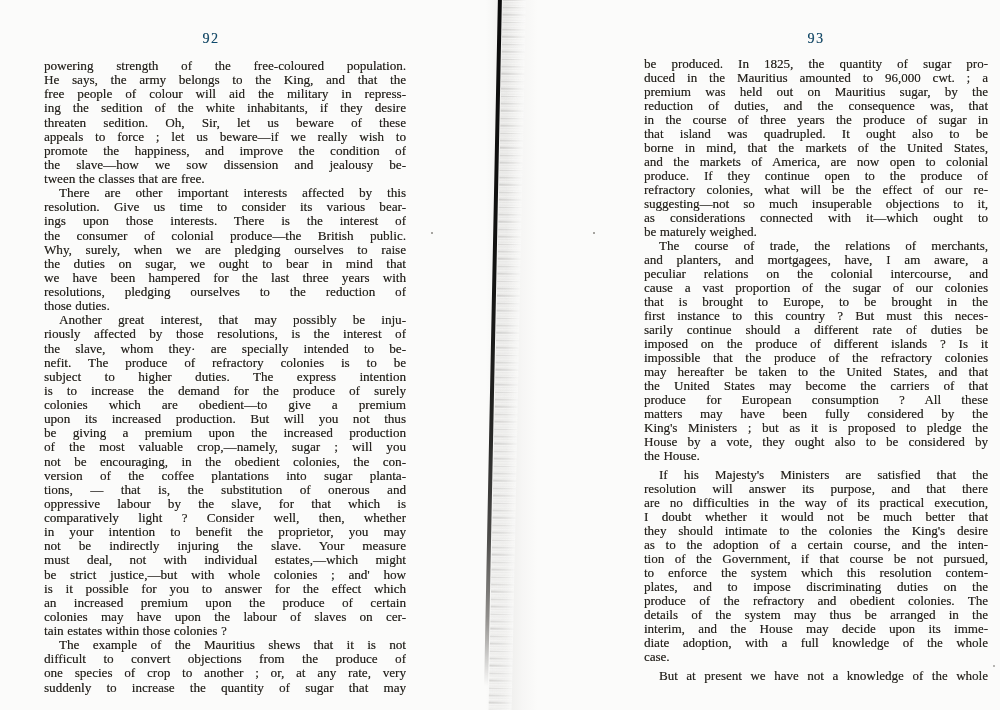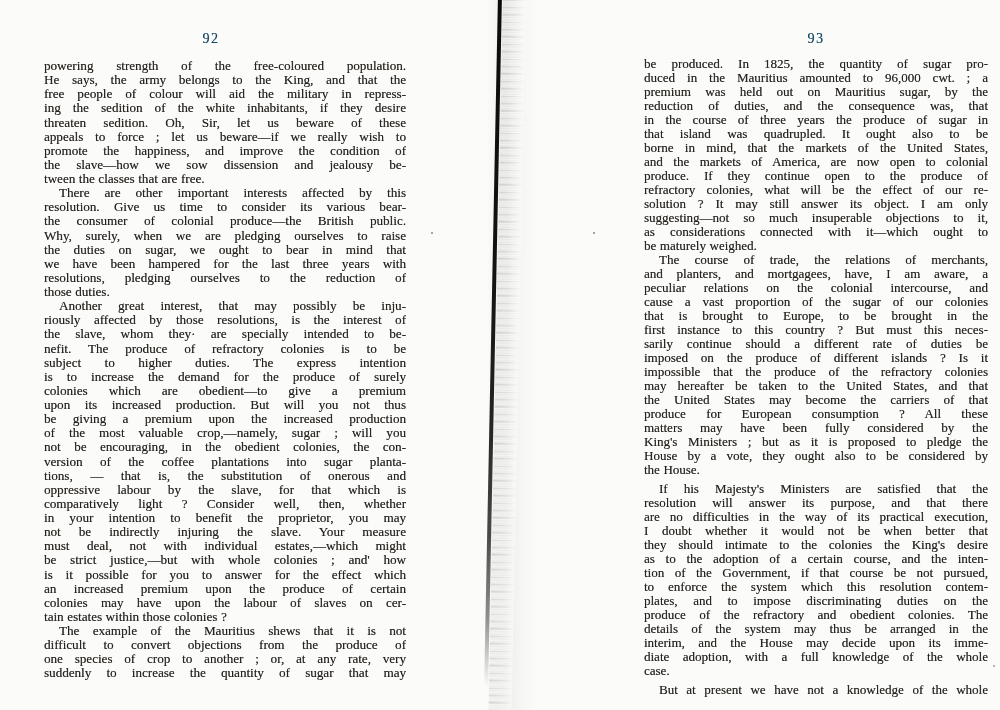--- a/index.html
+++ b/index.html
@@ -87,20 +87,21 @@
           <div class="line">ing the sedition of the white inhabitants, if they desire</div>
           <div class="line">threaten sedition. Oh, Sir, let us beware of these</div>
           <div class="line">appeals to force ; let us beware—if we really wish to</div>
           <div class="line">promote the happiness, and improve the condition of</div>
           <div class="line">the slave—how we sow dissension and jealousy be-</div>
           <div class="line lastline">tween the classes that are free.</div>
         </div>
         <div class="para">
           <div class="line indent">There are other important interests affected by this</div>
           <div class="line">resolution. Give us time to consider its various bear-</div>
+          <div class="line">ings upon those interests. There is the interest of</div>
           <div class="line">the consumer of colonial produce—the British public.</div>
           <div class="line">Why, surely, when we are pledging ourselves to raise</div>
           <div class="line">the duties on sugar, we ought to bear in mind that</div>
           <div class="line">we have been hampered for the last three years with</div>
           <div class="line">resolutions, pledging ourselves to the reduction of</div>
           <div class="line lastline">those duties.</div>
         </div>
         <div class="para">
           <div class="line indent">Another great interest, that may possibly be inju-</div>
           <div class="line">riously affected by those resolutions, is the interest of</div>
@@ -142,21 +143,20 @@
           <div class="line">be produced. In 1825, the quantity of sugar pro-</div>
           <div class="line">duced in the Mauritius amounted to 96,000 cwt. ; a</div>
           <div class="line">premium was held out on Mauritius sugar, by the</div>
           <div class="line">reduction of duties, and the consequence was, that</div>
           <div class="line">in the course of three years the produce of sugar in</div>
           <div class="line">that island was quadrupled. It ought also to be</div>
           <div class="line">borne in mind, that the markets of the United States,</div>
           <div class="line">and the markets of America, are now open to colonial</div>
           <div class="line">produce. If they continue open to the produce of</div>
           <div class="line">refractory colonies, what will be the effect of our re-</div>
-          <div class="line">solution ? It may still answer its object. I am only</div>
           <div class="line">suggesting—not so much insuperable objections to it,</div>
           <div class="line">as considerations connected with it—which ought to</div>
           <div class="line lastline">be maturely weighed.</div>
         </div>
         <div class="para">
           <div class="line indent">The course of trade, the relations of merchants,</div>
           <div class="line">and planters, and mortgagees, have, I am aware, a</div>
           <div class="line">peculiar relations on the colonial intercourse, and</div>
           <div class="line">cause a vast proportion of the sugar of our colonies</div>
           <div class="line">that is brought to Europe, to be brought in the</div>
@@ -169,21 +169,21 @@
           <div class="line">produce for European consumption ? All these</div>
           <div class="line">matters may have been fully considered by the</div>
           <div class="line">King's Ministers ; but as it is proposed to pledge the</div>
           <div class="line">House by a vote, they ought also to be considered by</div>
           <div class="line lastline">the House.</div>
         </div>
         <div class="para gap">
           <div class="line indent">If his Majesty's Ministers are satisfied that the</div>
           <div class="line">resolution will answer its purpose, and that there</div>
           <div class="line">are no difficulties in the way of its practical execution,</div>
-          <div class="line">I doubt whether it would not be when better that</div>
+          <div class="line">I doubt whether it would not be much better that</div>
           <div class="line">they should intimate to the colonies the King's desire</div>
           <div class="line">as to the adoption of a certain course, and the inten-</div>
           <div class="line">tion of the Government, if that course be not pursued,</div>
           <div class="line">to enforce the system which this resolution contem-</div>
           <div class="line">plates, and to impose discriminating duties on the</div>
           <div class="line">produce of the refractory and obedient colonies. The</div>
           <div class="line">details of the system may thus be arranged in the</div>
           <div class="line">interim, and the House may decide upon its imme-</div>
           <div class="line">diate adoption, with a full knowledge of the whole</div>
           <div class="line lastline">case.</div>

